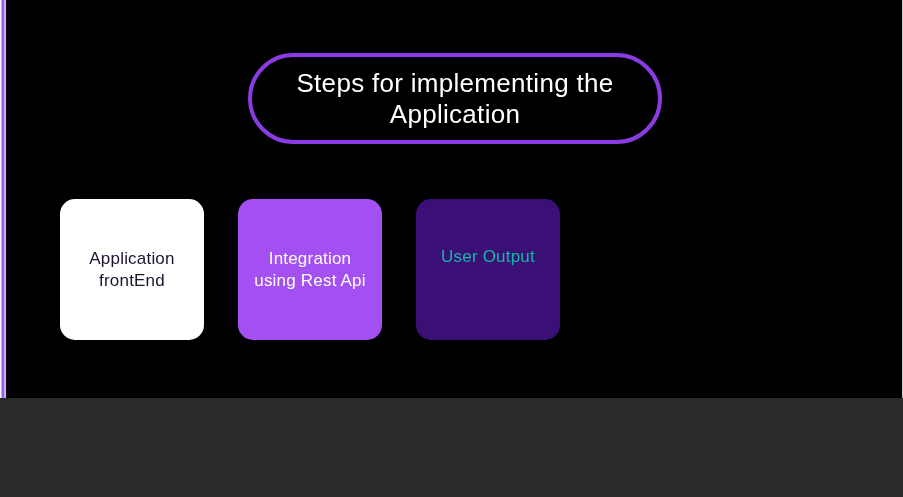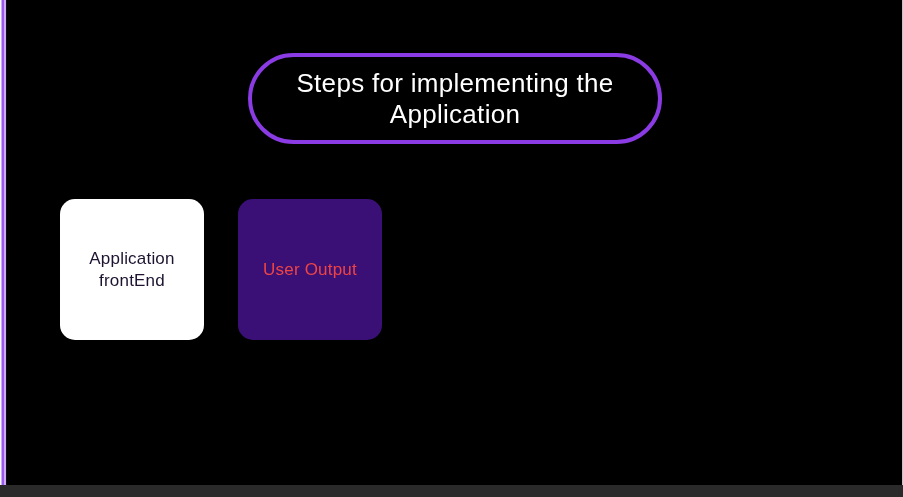--- a/index.html
+++ b/index.html
@@ -3,21 +3,21 @@
 <meta charset="utf-8">
 <style>
   html, body {
     margin: 0;
     padding: 0;
     background: #2a2a2a;
   }
   .page {
     position: relative;
     width: 903px;
-    height: 485px;
+    height: 398px;
     background: #000000;
     overflow: hidden;
     font-family: "Liberation Sans", sans-serif;
   }
   .left-stripe {
     position: absolute;
     left: 0;
     top: 0;
     width: 7px;
     height: 100%;
@@ -104,23 +104,26 @@
     <span class="title-text" style="color: rgb(255, 255, 255);">Steps for implementing the Application</span>
   </div>
 
   <div class="steps-row">
 
     <div class="step-card" style="background-color: rgb(255, 255, 255); color: rgb(29, 19, 48);">
       <span class="step-label">Application frontEnd</span>
     </div>
 
 
+    <div class="step-card" style="background-color: rgb(163, 79, 241); color: rgb(255, 255, 255);">
+      <span class="step-label">Integration using Rest Api</span>
+    </div>
 
 
-    <div class="step-card" style="background-color: rgb(58, 16, 118); color: #ef4444;">
+    <div class="step-card" style="background-color: rgb(58, 16, 118); color: #14b8a6;">
       <span class="step-label">User Output</span>
     </div>
 
   </div>
 
   <div class="right-edge-line"></div>
 
 </div>
 
 </body></html>

